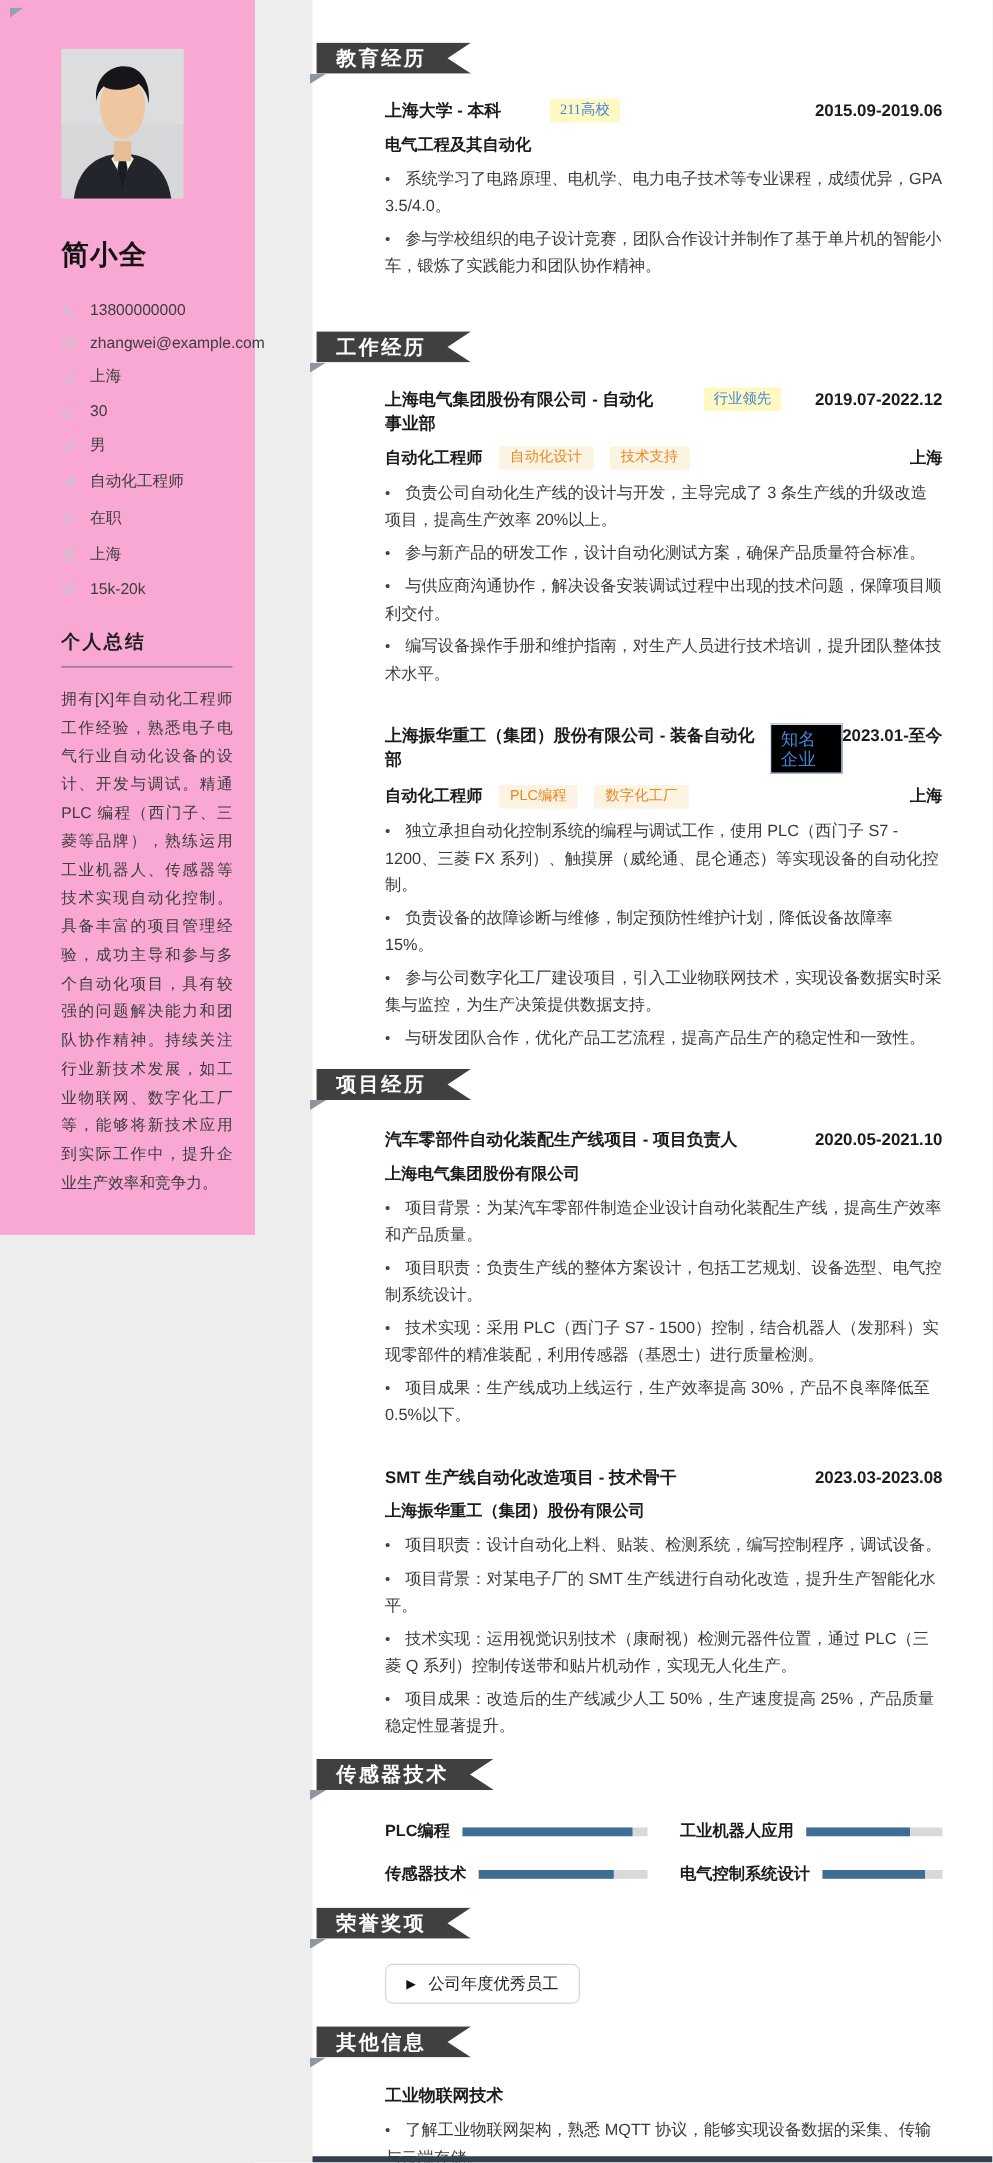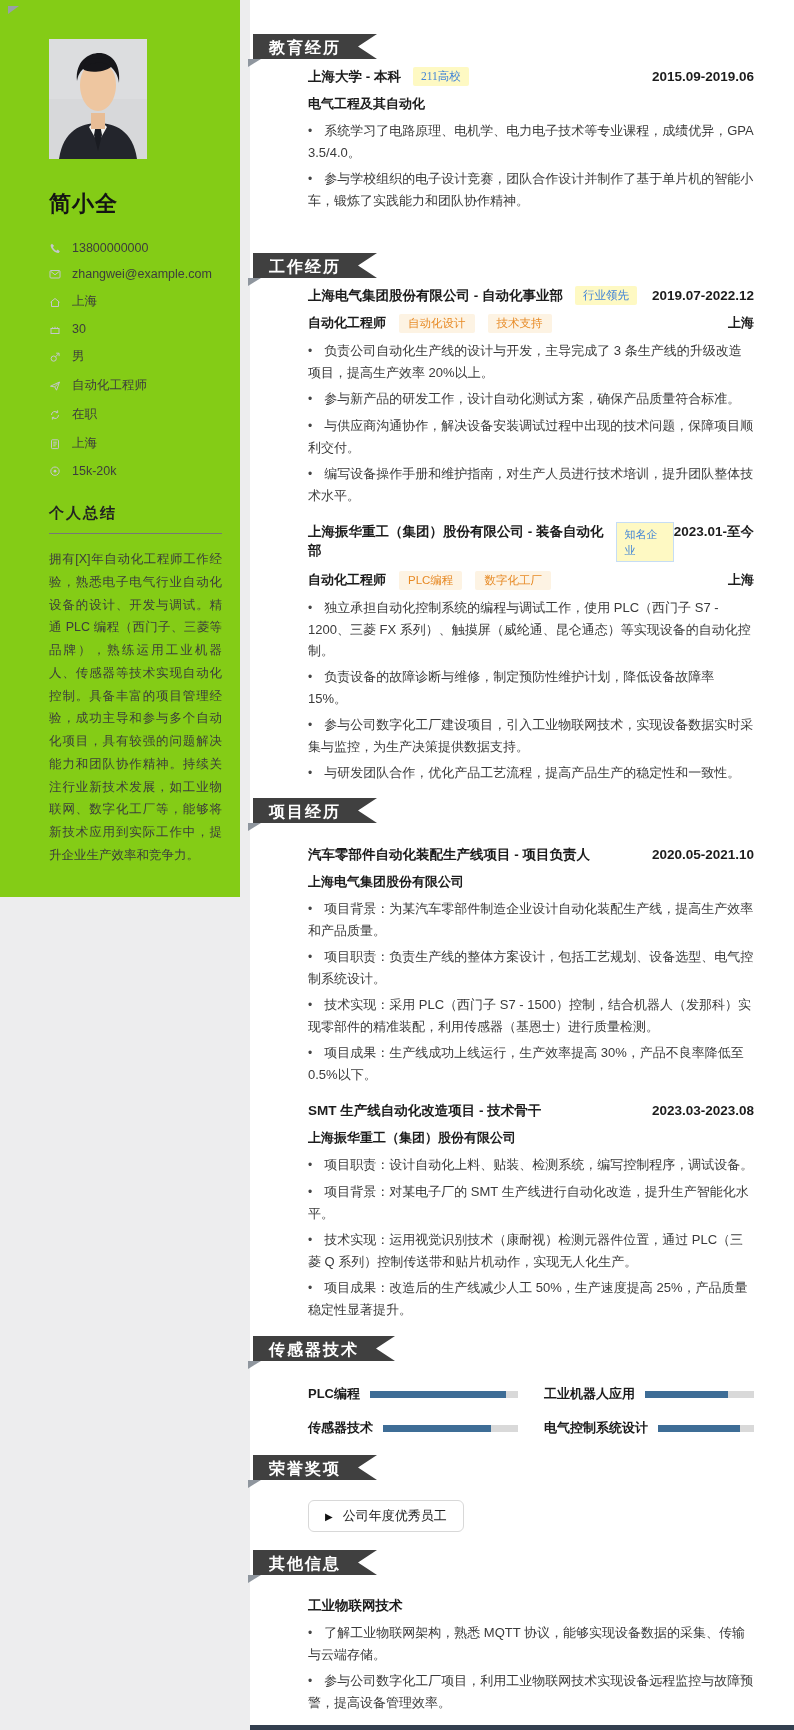--- a/index.html
+++ b/index.html
@@ -6,21 +6,21 @@
   body{
     width:794px;height:1730px;overflow:hidden;
     display:flex;background:#ededee;
     font-family:"Liberation Sans","DejaVu Sans",sans-serif;
     color:#333;
   }
   
   .sidebar-col{flex:0 0 250px;width:250px;position:relative;}
   .corner-mark{position:absolute;left:8px;top:6px;width:11px;height:8px;background:#99a0a7;
     clip-path:polygon(0 0,100% 0,0 100%);}
-  .sidebar-card{width:240px;box-sizing:border-box;background:#84cc16;
+  .sidebar-card{width:204px;box-sizing:border-box;background:#f9a8d4;
     padding:39px 18px 30px 49px;}
   .photo{width:98px;height:120px;display:block;}
   .person-name{font-size:22px;font-weight:700;color:#141414;margin-top:30px;letter-spacing:1px;}
   .contact-list{margin-top:22px;}
   .contact-row{display:flex;align-items:center;margin-bottom:12px;}
   .contact-row svg{flex:0 0 12px;margin-right:11px;}
   .contact-val{font-size:12.5px;color:#3d3d3d;}
   .summary-title{margin-top:26px;font-size:15px;font-weight:700;color:#222;
     padding-bottom:10px;border-bottom:1px solid #777;letter-spacing:2px;}
   .summary-text{margin-top:14px;font-size:12.5px;line-height:1.82;color:#3c3c3c;text-align:justify;}
@@ -31,41 +31,41 @@
     letter-spacing:2px;padding:6px 36px 4px 16px;line-height:15px;
     clip-path:polygon(0 0,100% 0,calc(100% - 19px) 50%,100% 100%,0 100%);}
   .fold{position:absolute;left:-5px;top:100%;width:13px;height:8px;background:#8f969e;
     clip-path:polygon(0 0,100% 0,0 100%);}
   .content{padding:0 40px 0 58px;}
   .entry-hdr{display:flex;align-items:flex-start;}
   .entry-title{font-size:13.5px;font-weight:700;color:#1c1c1c;line-height:19px;max-width:300px;}
   .proj-title{max-width:360px;}
   .tag-blue{display:inline-block;background:#fef9c3;color:#4285d7;font-size:11.5px;
     padding:2px 8px;margin-left:12px;border-radius:2px;line-height:15px;white-space:nowrap;align-self:flex-start;font-family:Liberation Serif, serif;}
-  .tag-blue-box{display:inline-block;background:#fef9c3;border:1px solid #c6ddf4;color:#4285d7;
-    font-size:11px;padding:3px 8px;margin-left:12px;width:42px;line-height:16px;align-self:flex-start;}
+  .tag-blue-box{display:inline-block;background:#000000;border:1px solid #c6ddf4;color:#4285d7;
+    font-size:14px;padding:3px 8px;margin-left:12px;width:42px;line-height:16px;align-self:flex-start;}
   .hdr-date{margin-left:auto;font-size:13.5px;font-weight:700;color:#1c1c1c;white-space:nowrap;line-height:19px;}
   .role-row{display:flex;align-items:flex-start;margin-top:9px;}
   .role-name{font-size:13px;font-weight:700;color:#1c1c1c;line-height:18px;}
   .tag-orange{display:inline-block;background:#fdf3e3;color:#e78a25;font-size:11.5px;
     padding:2px 9px;margin-left:13px;border-radius:2px;line-height:15px;white-space:nowrap;}
   .role-loc{margin-left:auto;font-size:13px;font-weight:700;color:#1c1c1c;line-height:18px;}
   .org-line{margin-top:9px;font-size:13px;font-weight:700;color:#1c1c1c;line-height:18px;}
   .bullets{margin-top:7px;}
   .bullet{font-size:13px;line-height:21px;color:#3a3a3a;margin-top:5px;}
   .bullet .dot{color:#444;margin-right:12px;font-size:12px;}
   
   .sec-edu .banner-wrap{margin-top:34px;}
   .sec-work .banner-wrap{margin-top:42px;}
   .sec-proj .banner-wrap{margin-top:14px;}
   .sec-skill .banner-wrap{margin-top:16px;}
   .sec-honor .banner-wrap{margin-top:18px;font-family:Liberation Serif, serif;}
   .sec-other .banner-wrap{margin-top:18px;}
-  .first-hdr{margin-top:8px;}
-  .entry2{margin-top:16px;}
+  .first-hdr{margin-top:20px;gap:27px;}
+  .entry2{margin-top:30px;}
   .p1-hdr{margin-top:22px;}
   
   .skill-grid{margin-top:24px;display:grid;grid-template-columns:1fr 1fr;column-gap:26px;row-gap:16px;}
   .skill-row{display:flex;align-items:center;}
   .skill-label{font-size:13px;font-weight:700;color:#1c1c1c;margin-right:10px;white-space:nowrap;}
   .skill-track{flex:1 1 auto;height:7px;background:#d9d9d9;}
   .skill-fill{height:100%;background:#3e6d96;}
   
   .honor-pill{display:inline-flex;align-items:center;margin-top:20px;border:1px solid #d8d8d8;
     border-radius:6px;padding:6px 16px;background:#fff;}

